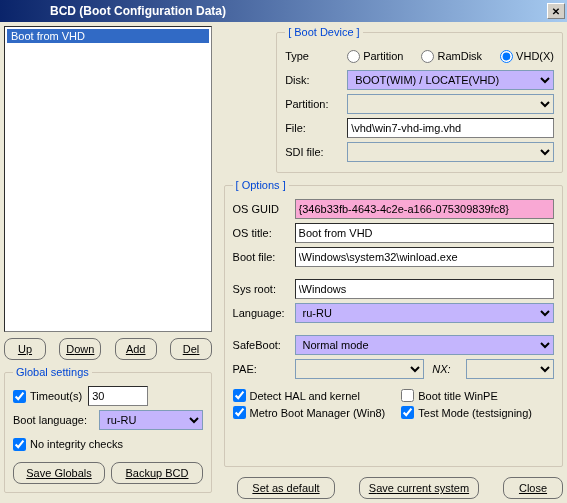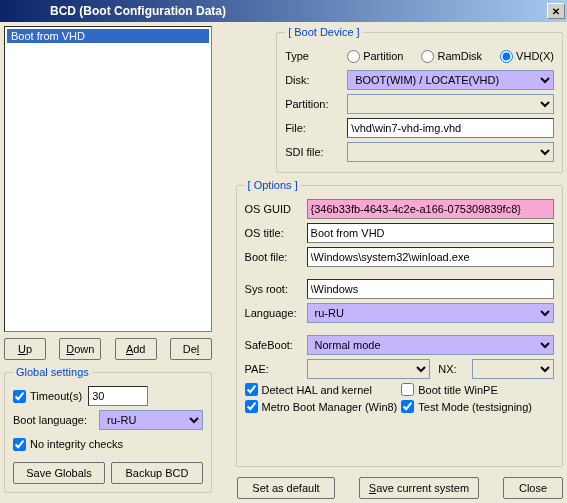--- a/index.html
+++ b/index.html
@@ -6,39 +6,39 @@
 body { font-family: Tahoma, sans-serif; font-size: 11px; background: #ece9d8; width: 567px; height: 503px; overflow: hidden; }
 .titlebar { background: linear-gradient(to right, #0a246a, #a6caf0); color: white; height: 22px; display: flex; align-items: center; padding: 0 2px 0 6px; font-weight: bold; font-size: 12px; }
 .titlebar .title { flex: 1; padding-left: 44px; }
 .closebtn { width: 18px; height: 16px; background: #d4d0c8; border: 1px solid #808080; border-top-color: #fff; border-left-color: #fff; display: flex; align-items: center; justify-content: center; font-family: 'Marlett', sans-serif; font-size: 10px; color: #000; cursor: pointer; }
 .content { display: flex; padding: 4px; gap: 6px; height: calc(100% - 22px); }
 .leftcol { width: 208px; display: flex; flex-direction: column; }
 .rightcol { flex: 1; display: flex; flex-direction: column; align-items: flex-end; }
 .listbox { background: white; border: 1px inset #808080; flex: 1; padding: 2px; overflow: auto; }
 .listitem { background: #316ac5; color: white; padding: 1px 4px; }
 .btnrow { display: flex; gap: 6px; margin: 6px 0; justify-content: space-between; }
-.btn { background: #ece9d8; border: 1px solid #707070; padding: 2px 6px; font-size: 11px; font-family: inherit; height: 22px; cursor: pointer; border-radius: 2px; min-width: 42px; }
+.btn { background: #ece9d8; border: 1px solid #707070; padding: 2px 6px; font-size: 11px; font-family: inherit; height: 22px; cursor: pointer; border-radius: 8px; min-width: 42px; text-decoration: underline; }
 fieldset { border: 1px solid #d0c8b8; border-radius: 2px; padding: 6px 8px 8px 8px; margin-bottom: 6px; }
 legend { padding: 0 3px; color: #0046d5; }
 .row { display: flex; align-items: center; min-height: 24px; gap: 6px; }
 .row label { min-width: 56px; }
 .row input[type=text], .row select { flex: 1; font-family: inherit; font-size: 11px; height: 20px; padding: 1px 3px; }
 input[type=text] { border: 1px inset #808080; background: white; }
 input[type=text].ro { background: #f9a8d4; border: 1px solid #808080; }
 select { border: 1px solid #7f9db9; background: #c4b5fd; }
 select.empty { background: #ece9d8; }
 .radio-row { display: flex; gap: 18px; flex: 1; }
 .radio-row label { display: flex; align-items: center; gap: 3px; min-width: 0; }
 .chk { display: flex; align-items: center; gap: 4px; }
-.chkgrid { display: grid; grid-template-columns: 1fr 1fr; gap: 4px 4px; margin-top: 2px; }
+.chkgrid { display: grid; grid-template-columns: 1fr 1fr; gap: 4px 16px; margin-top: 8px; }
 .shortinput { width: 60px; flex: none !important; }
 .twoitem { display: flex; gap: 8px; flex: 1; }
 .twoitem > * { flex: 1; }
 .twoitemlbl { display: flex; gap: 4px; align-items: center; flex: 1; }
-.twoitemlbl label { min-width: 30px; }
+.twoitemlbl label { min-width: 30px; font-style: italic; }
 .bottomrow { display: flex; gap: 24px; justify-content: flex-end; margin-top: auto; padding-top: 4px; }
 .spacer { height: 8px; }
 .ul { text-decoration: underline; }
 </style>
 </head>
 <body>
 
 <div class="titlebar">
   <span class="title">BCD (Boot Configuration Data)</span>
   <div class="closebtn">✕</div>

